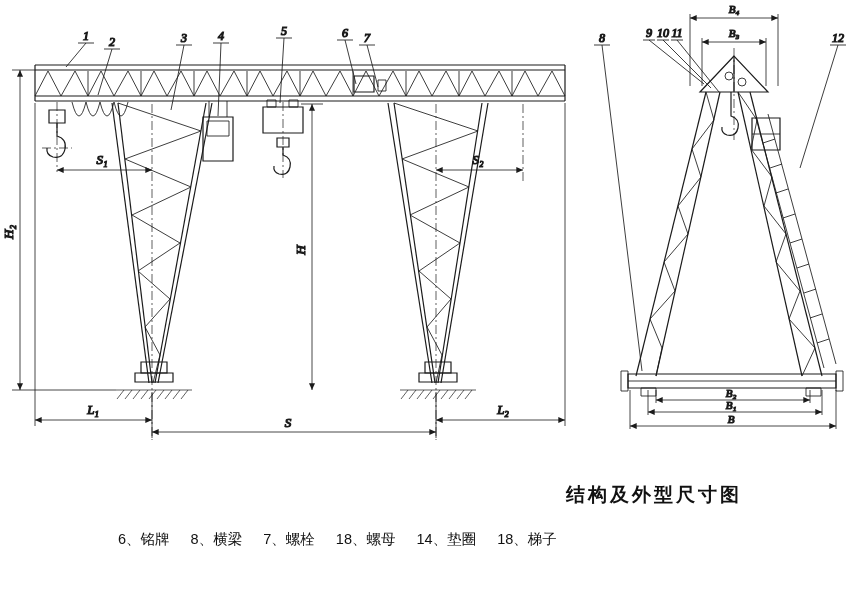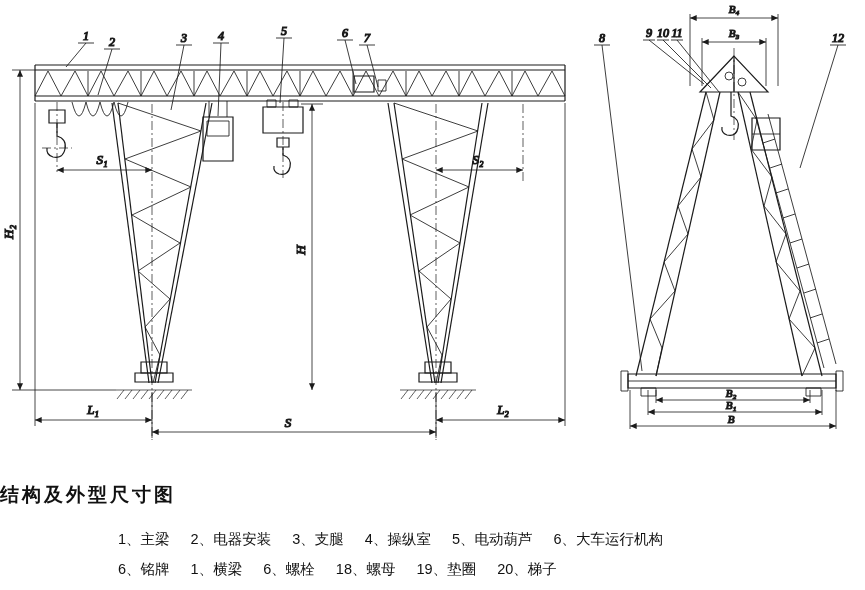--- a/index.html
+++ b/index.html
@@ -9,21 +9,21 @@
   svg line,svg path,svg polyline,svg rect,svg circle{vector-effect:non-scaling-stroke;}
   .st{stroke:#1b1b1b;fill:none;stroke-width:1.2;}
   .thin{stroke-width:0.85;}
   .cl{stroke-dasharray:9 3 2 3;stroke-width:0.7;}
   .dim{stroke:#1b1b1b;fill:none;stroke-width:0.8;}
   .hatch{stroke-width:0.7;}
   text{fill:#111;}
   .dlab{font:italic 13px "Liberation Serif",serif;}
   .dlab-sm{font:italic 11px "Liberation Serif",serif;}
   .co{font:italic 12px "Liberation Serif",serif;}
-  .title{position:absolute;left:0;top:482px;width:742px;text-align:left;
+  .title{position:absolute;left:0;top:482px;width:742px;text-align:right;
          font-size:19px;font-weight:bold;letter-spacing:3px;}
   .legend{position:absolute;left:118px;top:524px;font-size:14.5px;}
   .legend-row{height:30px;line-height:30px;white-space:nowrap;}
   .legend-row span{margin-right:17px;}
 </style>
 </head>
 <body>
 
 <div class="sheet">
 
@@ -317,30 +317,22 @@
           <line class="thin" x1="838" y1="45" x2="800" y2="168"></line>
         <text class="co" x="838" y="42" text-anchor="middle">12</text>
       </g>
     </g>
   </svg>
 
   <div class="title">结构及外型尺寸图</div>
 
   <div class="legend">
     <div class="legend-row">
-      <span>1、主梁</span>
-      <span>2、电器安装</span>
-      <span>3、支腿</span>
-      <span>4、操纵室</span>
-      <span>5、电动葫芦</span>
-      <span>6、大车运行机构</span>
-    </div>
-    <div class="legend-row">
       <span>6、铭牌</span>
-      <span>1、横梁</span>
-      <span>6、螺栓</span>
+      <span>8、横梁</span>
+      <span>7、螺栓</span>
       <span>18、螺母</span>
-      <span>19、垫圈</span>
-      <span>20、梯子</span>
+      <span>14、垫圈</span>
+      <span>18、梯子</span>
     </div>
   </div>
 
 </div>
 
 </body></html>

